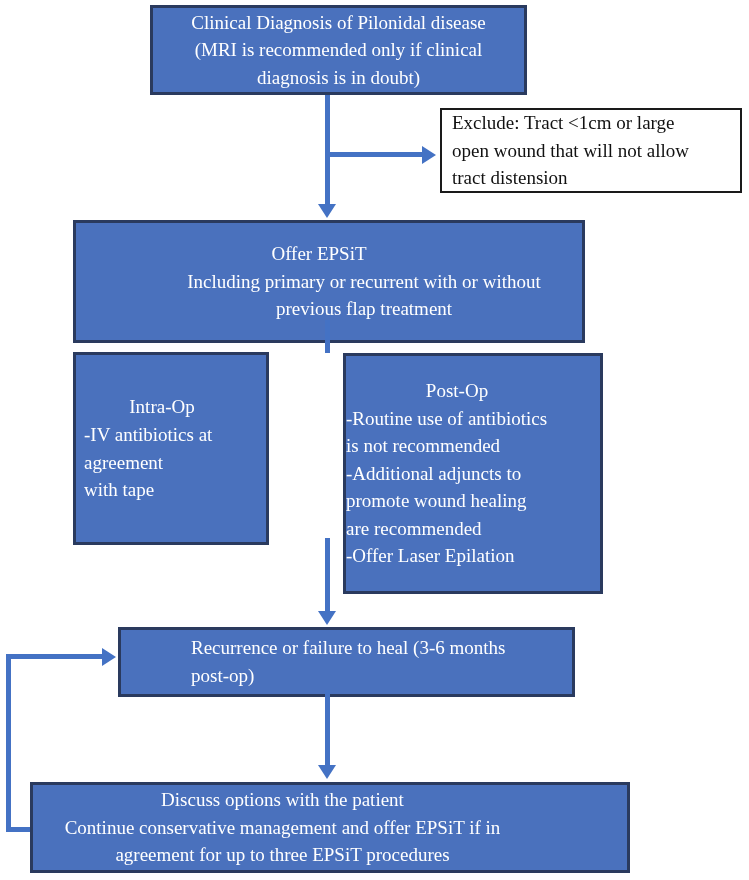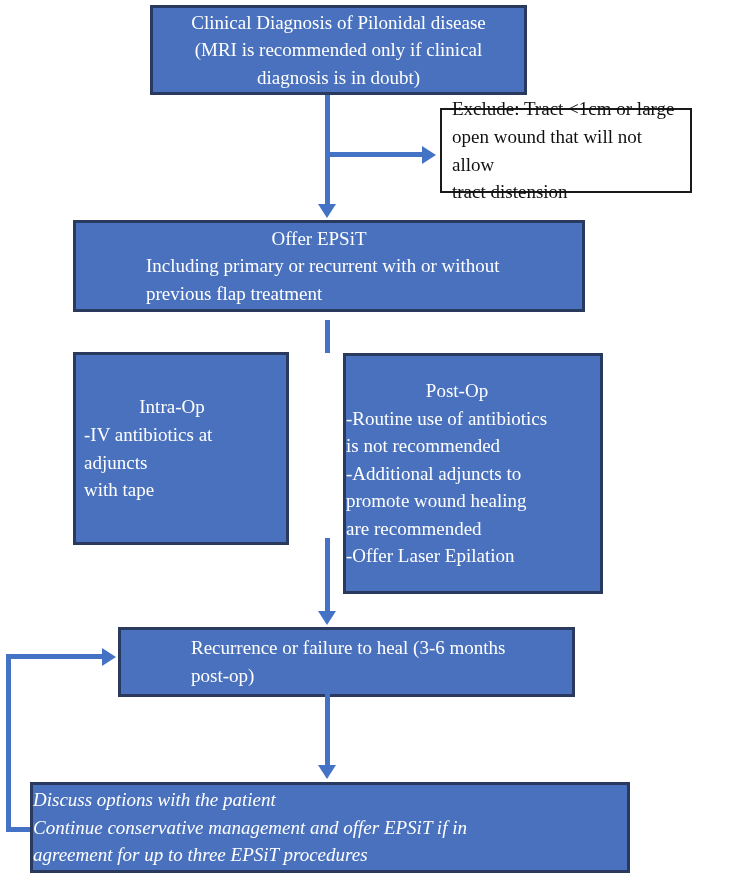--- a/index.html
+++ b/index.html
@@ -47,34 +47,34 @@
     border-top: 14px solid var(--connector);
   }
   .arrow-right {
     position: absolute; width: 0; height: 0;
     border-top: 9px solid transparent;
     border-bottom: 9px solid transparent;
     border-left: 14px solid var(--connector);
   }
   
   #node-diagnosis   { left: 150px; top: 5px;   width: 377px; height: 90px; }
-  #node-exclude     { left: 440px; top: 108px; width: 252px; height: 85px; padding: 0 10px; }
-  #node-epsit       { left: 73px;  top: 220px; width: 512px; height: 92px; }
-  #node-epsit .body      { padding-left: 70px; }
+  #node-exclude     { left: 440px; top: 108px; width: 302px; height: 85px; padding: 0 10px; }
+  #node-epsit       { left: 73px;  top: 220px; width: 512px; height: 123px; }
+  #node-epsit .body      { padding-left: 70px; text-align: center; }
   #node-epsit .title     { margin-right: 20px; }
-  #node-intraop     { left: 73px;  top: 352px; width: 216px; height: 193px; }
+  #node-intraop     { left: 73px;  top: 352px; width: 196px; height: 193px; }
   #node-intraop .body    { padding-left: 8px; }
   #node-intraop .title   { margin-right: 18px; }
   #node-postop      { left: 343px; top: 353px; width: 260px; height: 241px; }
   #node-postop .body     { padding-left: 0; }
   #node-postop .title    { margin-right: 32px; }
   #node-recurrence  { left: 118px; top: 627px; width: 457px; height: 70px; }
   #node-recurrence .body { padding-left: 70px; }
   #node-discuss     { left: 30px;  top: 782px; width: 600px; height: 91px; }
-  #node-discuss .body    { margin-right: 95px; text-align: left; font-style: italic; }
+  #node-discuss .body    { margin-right: 95px; text-align: center; }
 </style>
 </head>
 <body>
 
 <div class="box center" id="node-diagnosis">
   <div>Clinical Diagnosis of Pilonidal disease</div>
   <div>(MRI is recommended only if clinical</div>
   <div>diagnosis is in doubt)</div>
 </div>
 
@@ -86,21 +86,21 @@
 
 <div class="box" id="node-epsit">
   <div class="title center">Offer EPSiT</div>
   <div class="body left">Including primary or recurrent with or without</div>
   <div class="body left">previous flap treatment</div>
 </div>
 
 <div class="box" id="node-intraop">
   <div class="title center">Intra-Op</div>
   <div class="body left">-IV antibiotics at</div>
-  <div class="body left">adjuncts</div>
+  <div class="body left">agreement</div>
   <div class="body left">with tape</div>
 </div>
 
 <div class="box" id="node-postop">
   <div class="title center">Post-Op</div>
   <div class="body left">-Routine use of antibiotics</div>
   <div class="body left">is not recommended</div>
   <div class="body left">-Additional adjuncts to</div>
   <div class="body left">promote wound healing</div>
   <div class="body left">are recommended</div>

